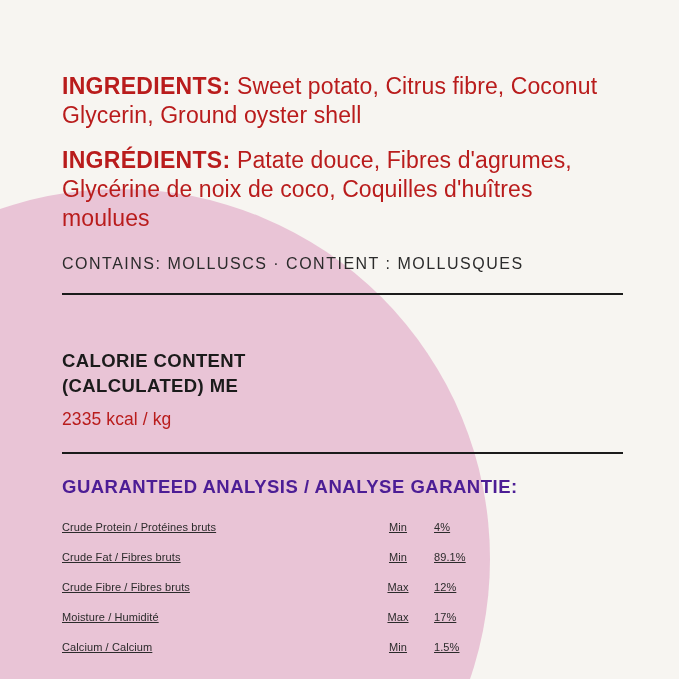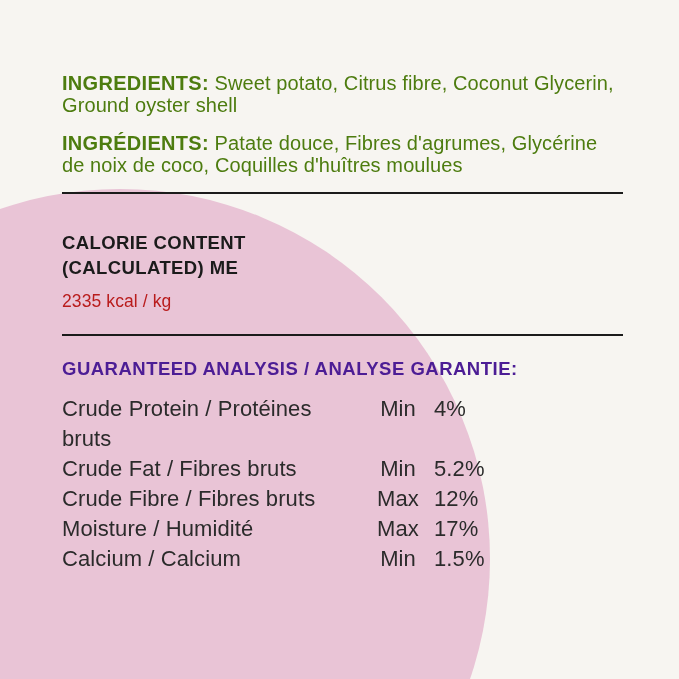--- a/index.html
+++ b/index.html
@@ -36,23 +36,23 @@
     position: relative;
     z-index: 1;
     padding: 72px 56px 0 62px;
     box-sizing: border-box;
   }
 
   .ing-block {
     margin-bottom: 16px;
   }
   .ing-line {
-    font-size: 20px;
-    line-height: 22px;
-    color: #4d7c0f;
+    font-size: 23px;
+    line-height: 29px;
+    color: #b91c1c;
     letter-spacing: 0.1px;
   }
   .ing-label {
     font-weight: bold;
     letter-spacing: 0.3px;
   }
 
   .contains {
     font-size: 16px;
     letter-spacing: 1.5px;
@@ -64,21 +64,22 @@
   .rule {
     height: 2px;
     background: #1b1b1b;
     width: 100%;
     margin: 0 0 0 0;
   }
 
   .calorie-wrap {
     display: flex;
     flex-direction: column;
-    padding: 36px 0 20px 0;
+    padding: 11px 0 20px 0;
+    margin-top: 42px;
   }
   .cal-col {
     flex: 0 0 auto;
   }
   .cal-col.left { width: 278px; }
   .cal-col.right { width: 300px; }
   .cal-title {
     font-size: 18.5px;
     font-weight: bold;
     letter-spacing: 0.4px;
@@ -98,26 +99,27 @@
     font-weight: bold;
     letter-spacing: 0.5px;
     margin: 22px 0 14px 0;
     color: #4c1d95;
   }
   table.ga {
     border-collapse: collapse;
     width: 440px;
   }
   table.ga td {
-    font-size: 22px;
+    font-size: 11px;
     line-height: 30px;
     color: #2b2b2b;
     padding: 0;
     letter-spacing: 0.1px;
     vertical-align: top;
+    text-decoration: underline;
   }
   td.ga-name { width: 300px; }
   td.ga-limit { width: 72px; text-align: center; }
   td.ga-val { width: 68px; text-align: left; }
 </style>
 </head>
 <body>
 
 <div id="page">
   <div id="blob"></div>
@@ -129,20 +131,21 @@
         <span class="ing-label">INGREDIENTS:</span><span> Sweet potato, Citrus fibre, Coconut Glycerin, Ground oyster shell</span>
       </div>
     </div>
 
     <div class="ing-block">
       <div class="ing-line">
         <span class="ing-label">INGRÉDIENTS:</span><span> Patate douce, Fibres d'agrumes, Glycérine de noix de coco, Coquilles d'huîtres moulues</span>
       </div>
     </div>
 
+    <div class="contains">CONTAINS: MOLLUSCS · CONTIENT : MOLLUSQUES</div>
 
     <div class="rule"></div>
 
     <div class="calorie-wrap">
       <div class="cal-col left">
         <div class="cal-title">CALORIE CONTENT (CALCULATED) ME</div>
         <div class="cal-value">2335 kcal / kg</div>
       </div>
     </div>
 
@@ -153,21 +156,21 @@
     <table class="ga">
       <tbody>
         <tr>
           <td class="ga-name">Crude Protein / Protéines bruts</td>
           <td class="ga-limit">Min</td>
           <td class="ga-val">4%</td>
         </tr>
         <tr>
           <td class="ga-name">Crude Fat / Fibres bruts</td>
           <td class="ga-limit">Min</td>
-          <td class="ga-val">5.2%</td>
+          <td class="ga-val">89.1%</td>
         </tr>
         <tr>
           <td class="ga-name">Crude Fibre / Fibres bruts</td>
           <td class="ga-limit">Max</td>
           <td class="ga-val">12%</td>
         </tr>
         <tr>
           <td class="ga-name">Moisture / Humidité</td>
           <td class="ga-limit">Max</td>
           <td class="ga-val">17%</td>

